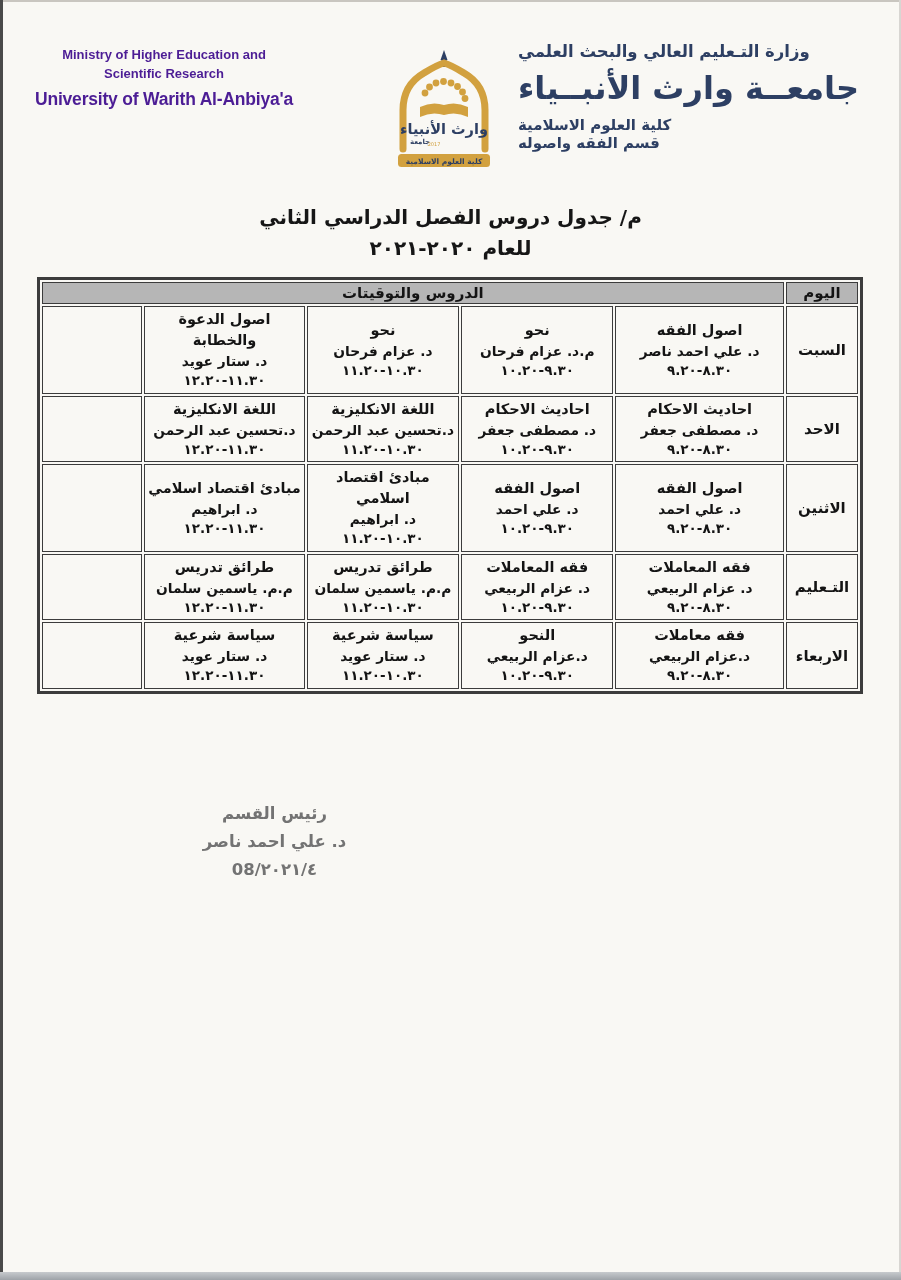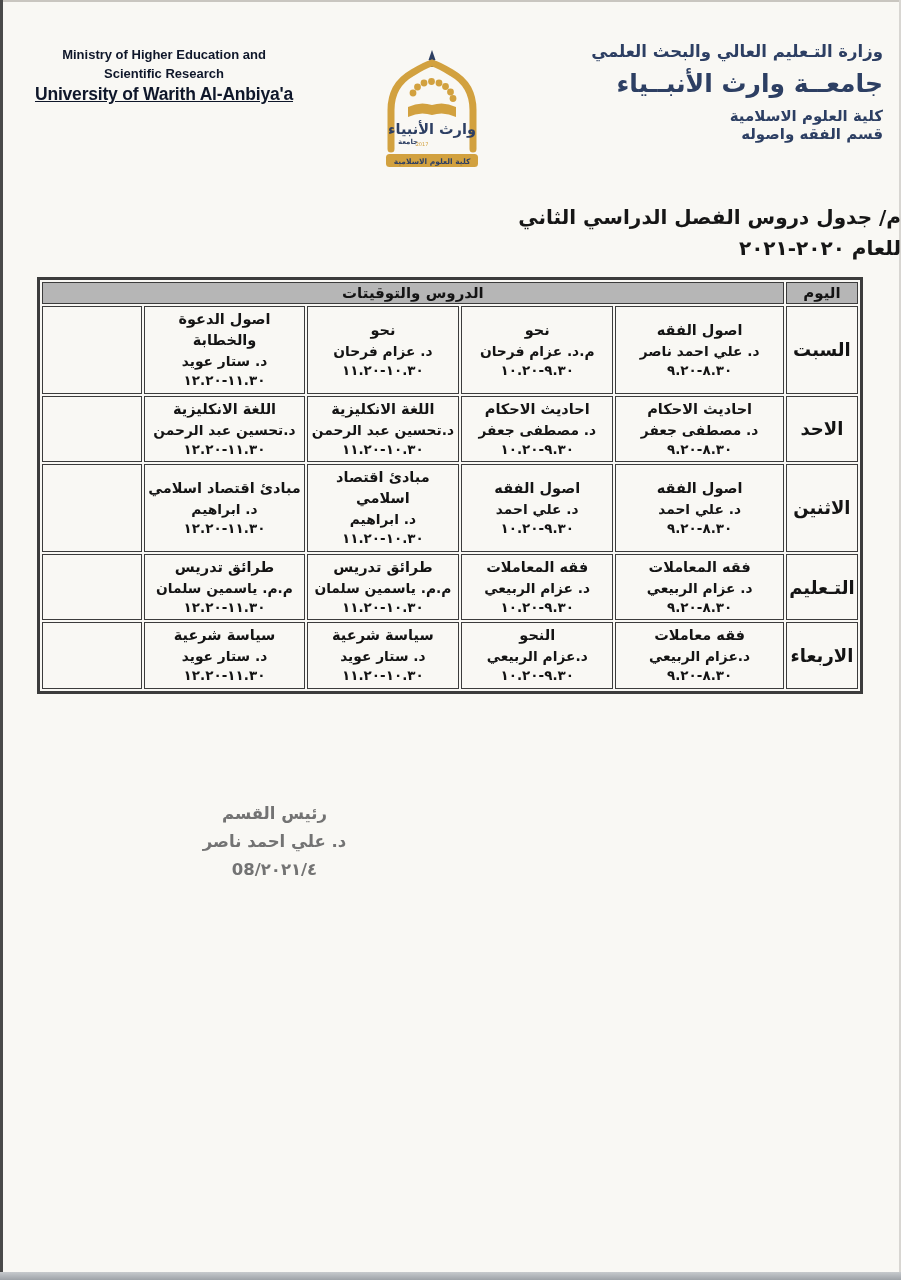--- a/index.html
+++ b/index.html
@@ -14,62 +14,62 @@
   }
   .edge-left  { position:absolute; left:0; top:0; width:3px; height:100%; background:#4a4a4a; }
   .edge-top   { position:absolute; left:0; top:0; width:100%; height:2px; background:#c9c6c0; }
   .edge-right { position:absolute; right:0; top:0; width:2px; height:100%; background:#d8d6d2; }
   .edge-bottom{ position:absolute; left:0; bottom:0; width:100%; height:8px;
                 background:linear-gradient(#c7cacd,#9ea3a8); }
 
   
   .hdr-en {
     position:absolute; left:24px; top:46px; width:280px;
-    text-align:center; color:#0f172a;
+    text-align:center; color:#4c1d95;
     font-family:"Liberation Sans", sans-serif; font-weight:600;
     direction:ltr;
   }
   .hdr-en .min { font-size:13px; line-height:1.45; }
-  .hdr-en .uni { font-size:17.5px; letter-spacing:-0.2px; white-space:nowrap;text-decoration:underline; }
-
-  .logo-wrap { position:absolute; left:372px; top:50px; width:120px; height:124px; }
+  .hdr-en .uni { font-size:17.5px; margin-top:5px; letter-spacing:-0.2px; white-space:nowrap; }
+
+  .logo-wrap { position:absolute; left:384px; top:50px; width:120px; height:124px; }
 
   .hdr-ar {
     position:absolute; right:18px; top:42px; width:365px;
-    text-align:right; color:#2d3f63; direction:rtl; font-weight:700;
+    text-align:left; color:#2d3f63; direction:rtl; font-weight:700;
   }
   .hdr-ar .l1 { font-size:16.5px; }
-  .hdr-ar .l2 { font-size:25px; margin-top:8px; }
+  .hdr-ar .l2 { font-size:32px; margin-top:8px; }
   .hdr-ar .l3 { font-size:15px; margin-top:9px; }
   .hdr-ar .l4 { font-size:15px; }
 
   
   .doc-title {
     position:absolute; left:0; top:202px; width:100%;
-    text-align:right; direction:rtl; font-weight:700;
+    text-align:center; direction:rtl; font-weight:700;
     font-size:20px; line-height:1.55; color:#161616;
   }
 
   
   table.schedule {
     position:absolute; left:37px; top:277px;
     width:826px; table-layout:fixed;
     direction:rtl;
     border:3px solid #3c3c3c;
     border-collapse:separate; border-spacing:2.5px;
     background:#f9f8f4;
   }
   table.schedule th, table.schedule td {
     border:1.5px solid #3c3c3c;
     text-align:center; vertical-align:middle;
     font-weight:700; color:#141414;
   }
   table.schedule th { background:#b6b6b6; height:20px; font-size:15px; padding:1px 2px;margin-left:20px; }
   table.schedule td { height:60px; padding:2px 2px; }
-  td.day-cell { font-size:18px; }
+  td.day-cell { font-size:15px; }
   .cell-subject { font-size:14.5px; line-height:1.45; }
   .cell-teacher { font-size:13.8px; line-height:1.45; }
   .cell-time    { font-size:13.5px; line-height:1.45; letter-spacing:0.5px; }
 
   
   .signature {
     position:absolute; left:152px; top:800px; width:245px;
     text-align:center; direction:rtl;
     font-size:16.5px; font-weight:600; color:#737373;
     line-height:1.7;

